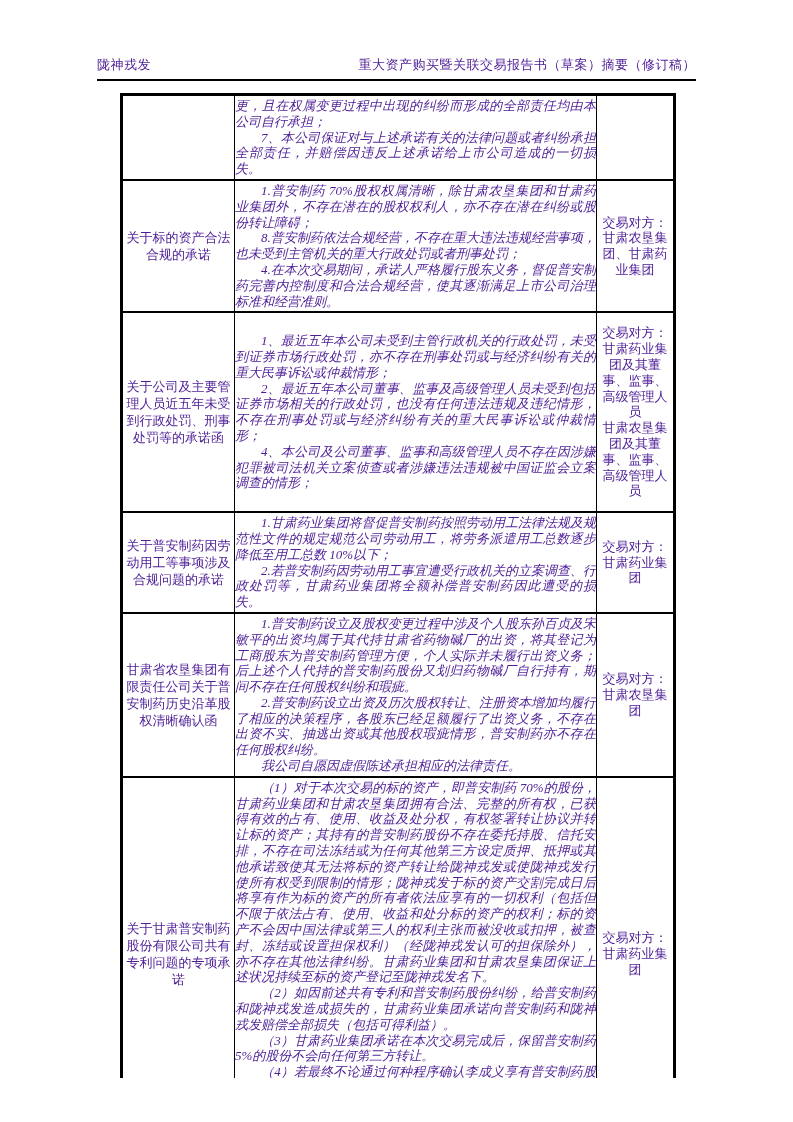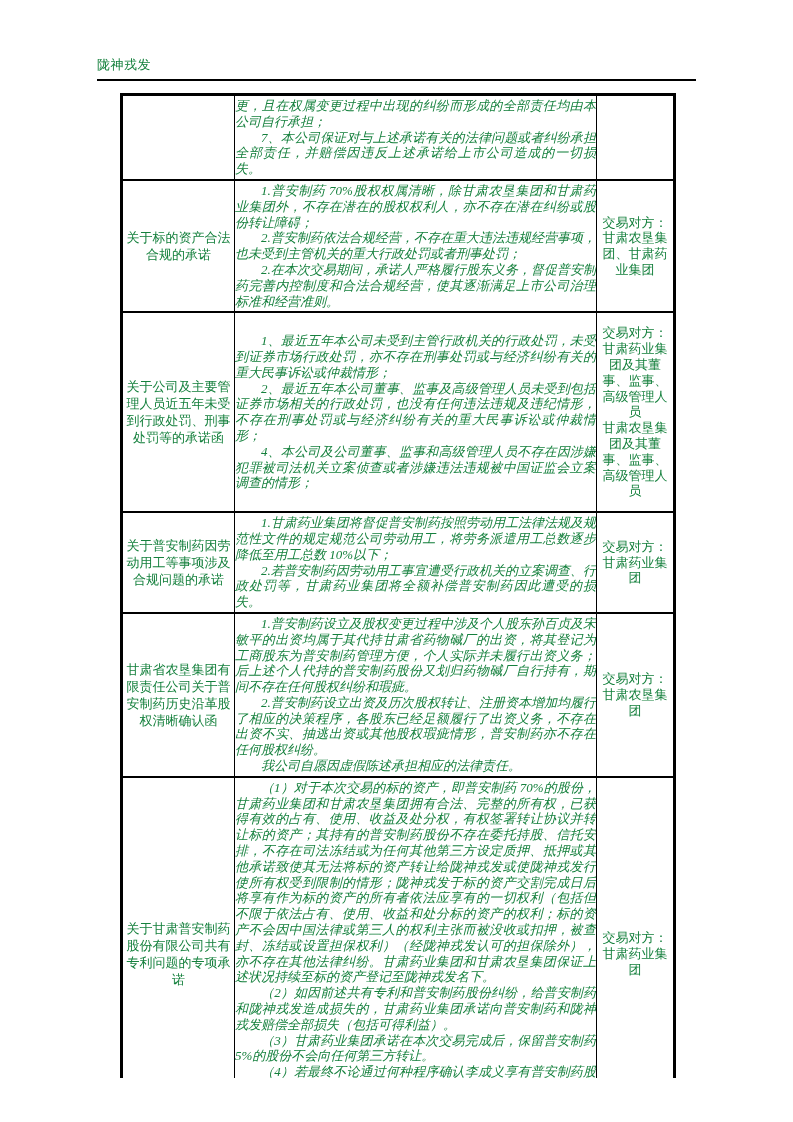--- a/index.html
+++ b/index.html
@@ -1,20 +1,20 @@
 <!DOCTYPE html>
 <html><head>
 <meta charset="utf-8">
 <style>
   html,body{margin:0;padding:0;background:#ffffff;}
   .page{
     position:relative;
     width:793px;height:1078px;
     background:#ffffff;
-    color:#15803d;
+    color:#4c1d95;
     font-family:"Liberation Serif","DejaVu Serif",serif;
     overflow:hidden;
   }
   .header{
     position:absolute;
     left:97px;top:56px;width:599px;
     display:flex;justify-content:space-between;align-items:flex-end;
     font-size:13px;letter-spacing:0.5px;
     border-bottom:2px solid #000;
     padding-bottom:5px;
@@ -66,20 +66,21 @@
     font-size:13px;
   }
 </style>
 </head>
 <body>
 
 <div class="page">
 
   <div class="header">
     <span>陇神戎发</span>
+    <span>重大资产购买暨关联交易报告书（草案）摘要（修订稿）</span>
   </div>
 
   <table class="doc-table">
     <colgroup>
       <col style="width:113px">
       <col style="width:362px">
       <col style="width:78px">
     </colgroup>
     <tbody>
 
@@ -93,22 +94,22 @@
         </td>
         <td class="cp-cell"></td>
       </tr>
 
       <tr style="height:130px">
         <td class="title-cell">
           <div>关于标的资产合法合规的承诺</div>
         </td>
         <td class="content-cell">
           <p>1.普安制药 70%股权权属清晰，除甘肃农垦集团和甘肃药业集团外，不存在潜在的股权权利人，亦不存在潜在纠纷或股份转让障碍；</p>
-          <p>2.普安制药依法合规经营，不存在重大违法违规经营事项，也未受到主管机关的重大行政处罚或者刑事处罚；</p>
-          <p>2.在本次交易期间，承诺人严格履行股东义务，督促普安制药完善内控制度和合法合规经营，使其逐渐满足上市公司治理标准和经营准则。</p>
+          <p>8.普安制药依法合规经营，不存在重大违法违规经营事项，也未受到主管机关的重大行政处罚或者刑事处罚；</p>
+          <p>4.在本次交易期间，承诺人严格履行股东义务，督促普安制药完善内控制度和合法合规经营，使其逐渐满足上市公司治理标准和经营准则。</p>
         </td>
         <td class="cp-cell">
           <p>交易对方：甘肃农垦集团、甘肃药业集团</p>
         </td>
       </tr>
 
       <tr style="height:172px">
         <td class="title-cell">
           <div>关于公司及主要管理人员近五年未受到行政处罚、刑事处罚等的承诺函</div>
         </td>

